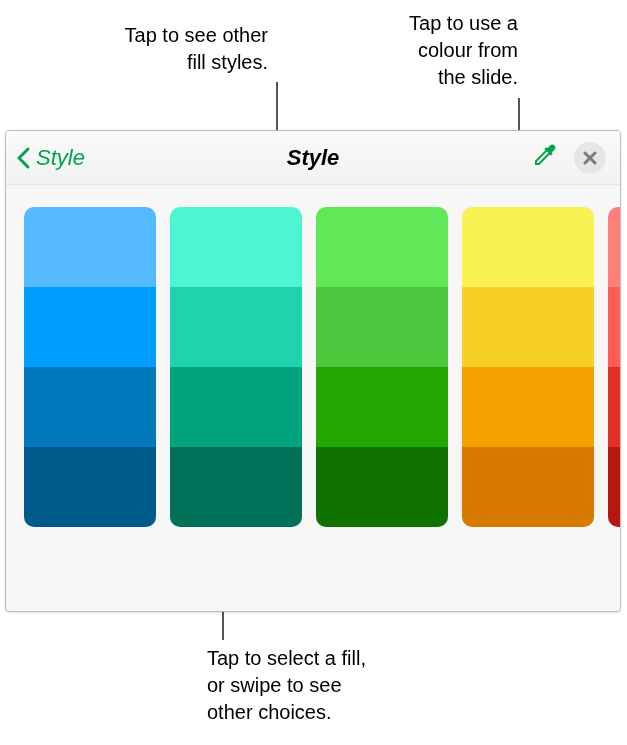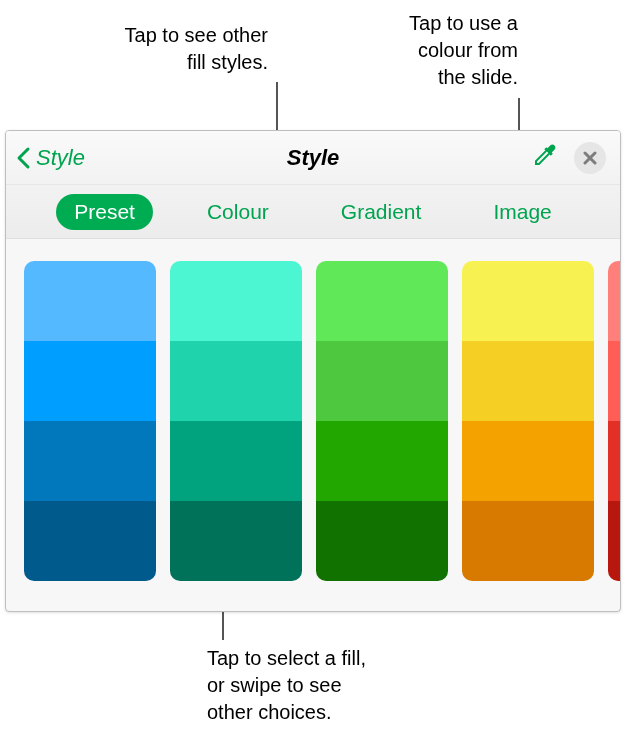--- a/index.html
+++ b/index.html
@@ -184,26 +184,20 @@
       </svg>
     </div>
     <div class="close-button">
       <svg viewBox="0 0 14 14">
         <line x1="2" y1="2" x2="12" y2="12"></line>
         <line x1="12" y1="2" x2="2" y2="12"></line>
       </svg>
     </div>
   </div>
 
-  <div class="tabs">
-    <div class="tab active"><span>Preset</span></div>
-    <div class="tab"><span>Colour</span></div>
-    <div class="tab"><span>Gradient</span></div>
-    <div class="tab"><span>Image</span></div>
-  </div>
 
   <div class="swatches">
     <div class="swatch-column">
       <div class="swatch-cell" style="background:#55b9ff;"></div>
       <div class="swatch-cell" style="background:#009eff;"></div>
       <div class="swatch-cell" style="background:#0078bb;"></div>
       <div class="swatch-cell" style="background:#005a8b;"></div>
     </div>
     <div class="swatch-column">
       <div class="swatch-cell" style="background:#4cf6d2;"></div>

